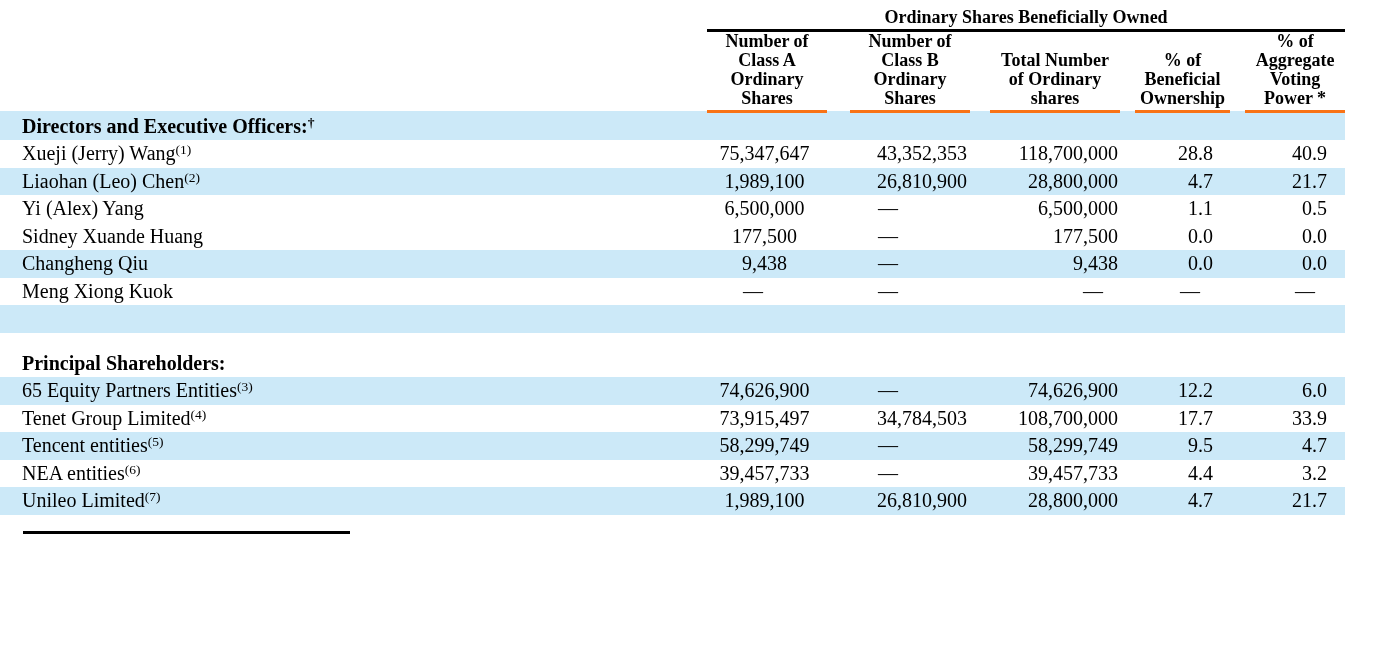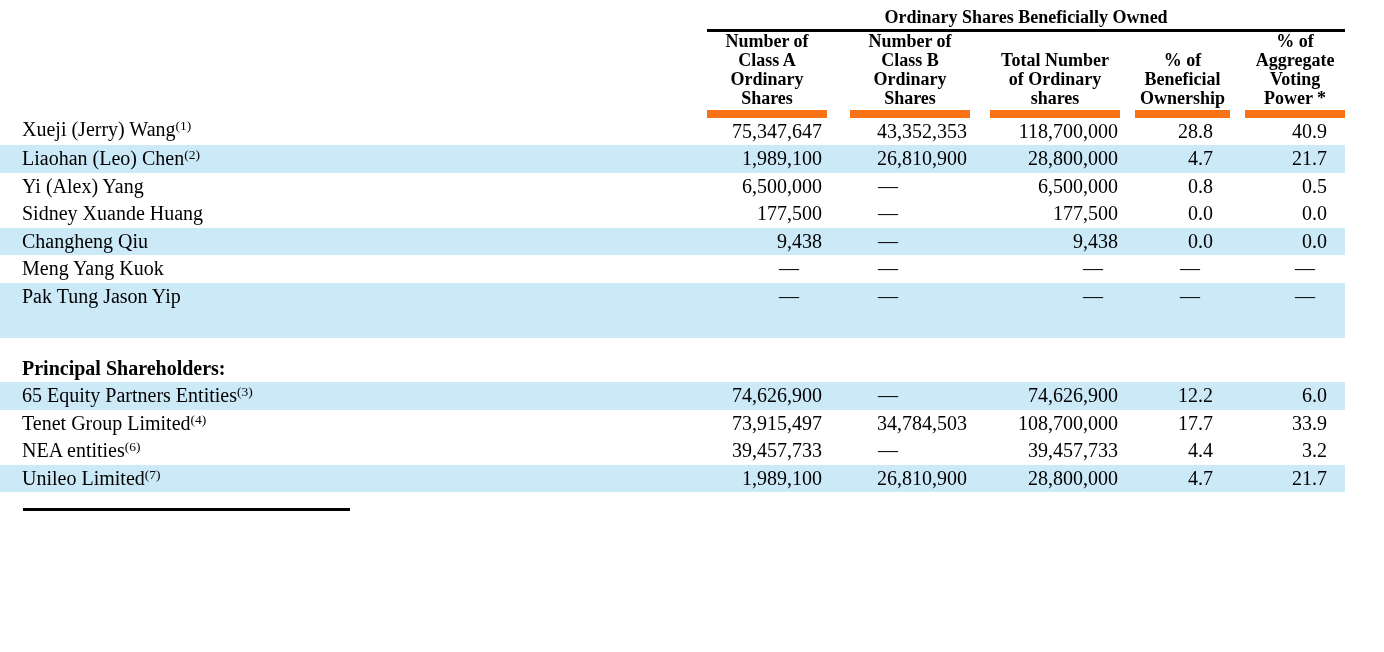--- a/index.html
+++ b/index.html
@@ -28,37 +28,37 @@
     vertical-align: bottom;
   }
   tr.group-row { height: 30px; }
   th.group-hdr {
     border-bottom: 3px solid #000;
     padding-bottom: 2px;
     vertical-align: bottom;
   }
   tr.colhdr-row { height: 81px; }
   th.col-hdr {
-    border-bottom: 8px solid #f97316;
+    border-bottom: 3px solid #f97316;
     padding-bottom: 2px;
   }
 
   
   tbody td {
     font-size: 20px;
     line-height: 27.5px;
     height: 27.5px;
     vertical-align: middle;
   }
   tr.shaded td { background: var(--stripe, #cce9f8); }
   td.name { text-align: left; padding-left: 22px; }
   tr.section td { font-weight: bold; }
   td.num { text-align: right; }
 
-  td.colA       { padding-right: 5px;  }
+  td.colA       { padding-right: 5px; text-align: center;  }
   td.colB       { padding-right: 3px;  }
   td.colTotal   { padding-right: 2px;  }
   td.colPctBen  { padding-right: 17px; }
   td.colPctVote { padding-right: 18px; }
   td.colA.dash       { padding-right: 28px; }
   td.colB.dash       { padding-right: 72px; }
   td.colTotal.dash   { padding-right: 17px; }
   td.colPctBen.dash  { padding-right: 30px; }
   td.colPctVote.dash { padding-right: 30px; }
 
@@ -109,20 +109,23 @@
           <td></td>
           <th class="col-hdr colTotal">Total Number<br>of Ordinary<br>shares</th>
           <td></td>
           <th class="col-hdr colPctBen">% of<br>Beneficial<br>Ownership</th>
           <td></td>
           <th class="col-hdr colPctVote">% of<br>Aggregate<br>Voting<br>Power *</th>
         </tr>
     </thead>
     <tbody>
 
+    <tr class="shaded section">
+          <td colspan="10" class="name">Directors and Executive Officers:<sup class="fnref">†</sup></td>
+        </tr>
         <tr>
           <td class="name">Xueji (Jerry) Wang<sup class="fnref">(1)</sup></td>
           <td class="num colA">75,347,647</td>
           <td></td>
           <td class="num colB">43,352,353</td>
           <td></td>
           <td class="num colTotal">118,700,000</td>
           <td></td>
           <td class="num colPctBen">28.8</td>
           <td></td>
@@ -141,21 +144,21 @@
           <td class="num colPctVote">21.7</td>
         </tr>
         <tr>
           <td class="name">Yi (Alex) Yang</td>
           <td class="num colA">6,500,000</td>
           <td></td>
           <td class="num colB dash">—</td>
           <td></td>
           <td class="num colTotal">6,500,000</td>
           <td></td>
-          <td class="num colPctBen">0.8</td>
+          <td class="num colPctBen">1.1</td>
           <td></td>
           <td class="num colPctVote">0.5</td>
         </tr>
         <tr>
           <td class="name">Sidney Xuande Huang</td>
           <td class="num colA">177,500</td>
           <td></td>
           <td class="num colB dash">—</td>
           <td></td>
           <td class="num colTotal">177,500</td>
@@ -170,33 +173,21 @@
           <td></td>
           <td class="num colB dash">—</td>
           <td></td>
           <td class="num colTotal">9,438</td>
           <td></td>
           <td class="num colPctBen">0.0</td>
           <td></td>
           <td class="num colPctVote">0.0</td>
         </tr>
         <tr>
-          <td class="name">Meng Yang Kuok</td>
-          <td class="num colA dash">—</td>
-          <td></td>
-          <td class="num colB dash">—</td>
-          <td></td>
-          <td class="num colTotal dash">—</td>
-          <td></td>
-          <td class="num colPctBen dash">—</td>
-          <td></td>
-          <td class="num colPctVote dash">—</td>
-        </tr>
-        <tr class="shaded">
-          <td class="name">Pak Tung Jason Yip</td>
+          <td class="name">Meng Xiong Kuok</td>
           <td class="num colA dash">—</td>
           <td></td>
           <td class="num colB dash">—</td>
           <td></td>
           <td class="num colTotal dash">—</td>
           <td></td>
           <td class="num colPctBen dash">—</td>
           <td></td>
           <td class="num colPctVote dash">—</td>
         </tr>
@@ -226,20 +217,32 @@
           <td class="num colA">73,915,497</td>
           <td></td>
           <td class="num colB">34,784,503</td>
           <td></td>
           <td class="num colTotal">108,700,000</td>
           <td></td>
           <td class="num colPctBen">17.7</td>
           <td></td>
           <td class="num colPctVote">33.9</td>
         </tr>
+        <tr class="shaded">
+          <td class="name">Tencent entities<sup class="fnref">(5)</sup></td>
+          <td class="num colA">58,299,749</td>
+          <td></td>
+          <td class="num colB dash">—</td>
+          <td></td>
+          <td class="num colTotal">58,299,749</td>
+          <td></td>
+          <td class="num colPctBen">9.5</td>
+          <td></td>
+          <td class="num colPctVote">4.7</td>
+        </tr>
         <tr>
           <td class="name">NEA entities<sup class="fnref">(6)</sup></td>
           <td class="num colA">39,457,733</td>
           <td></td>
           <td class="num colB dash">—</td>
           <td></td>
           <td class="num colTotal">39,457,733</td>
           <td></td>
           <td class="num colPctBen">4.4</td>
           <td></td>

